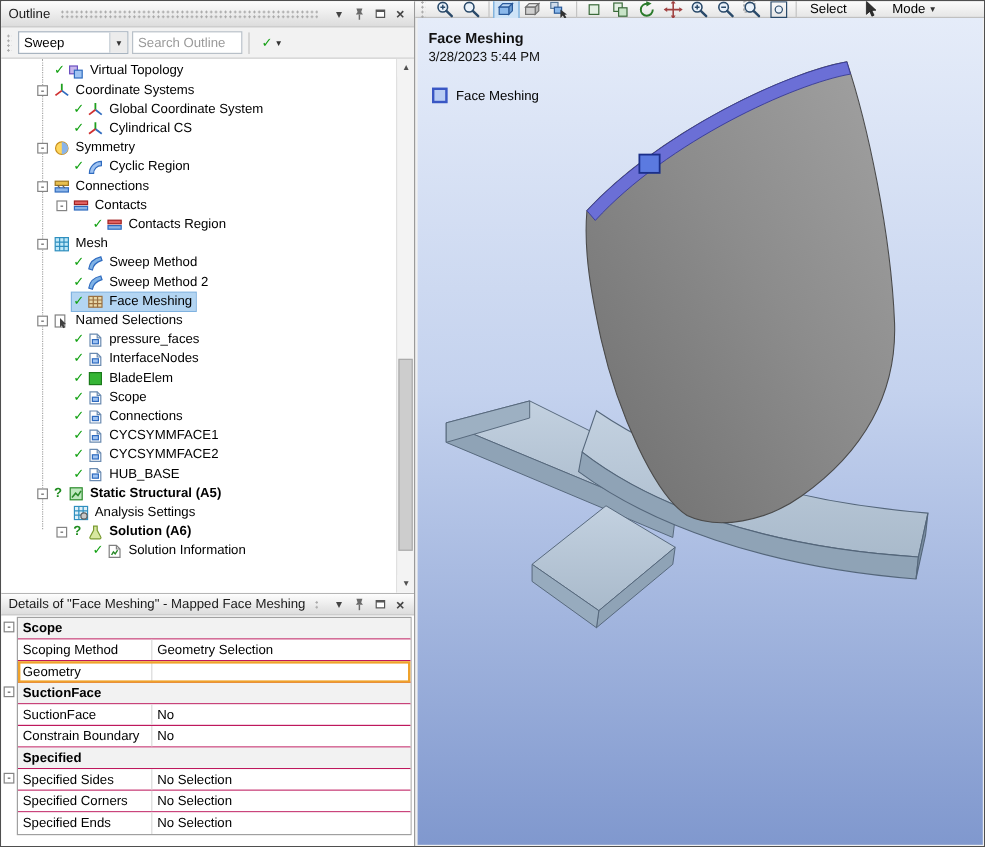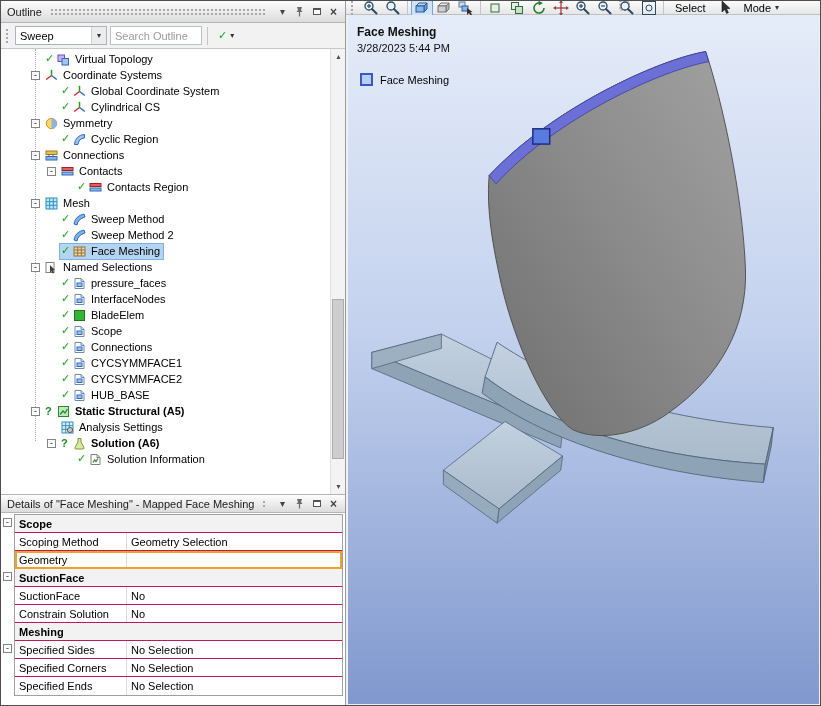--- a/index.html
+++ b/index.html
@@ -518,25 +518,25 @@
             <span class="dlab">Geometry</span>
           </div>
           <div class="drow cat">
             <span class="dcat">SuctionFace</span>
           </div>
           <div class="drow">
             <span class="dlab">SuctionFace</span>
             <span class="dval">No</span>
           </div>
           <div class="drow">
-            <span class="dlab">Constrain Solution</span>
+            <span class="dlab">Constrain Boundary</span>
             <span class="dval">No</span>
           </div>
           <div class="drow cat">
-            <span class="dcat">Meshing</span>
+            <span class="dcat">Specified</span>
           </div>
           <div class="drow">
             <span class="dlab">Specified Sides</span>
             <span class="dval">No Selection</span>
           </div>
           <div class="drow">
             <span class="dlab">Specified Corners</span>
             <span class="dval">No Selection</span>
           </div>
           <div class="drow">

